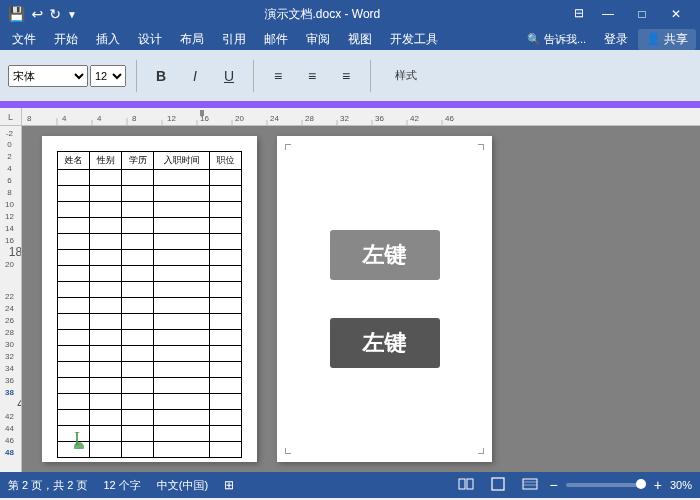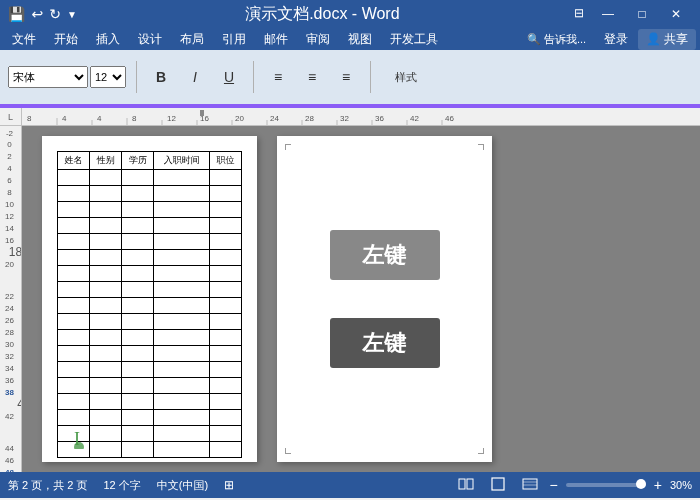--- a/index.html
+++ b/index.html
@@ -264,21 +264,21 @@
 <body>
 
 <div class="title-bar">
   <div class="title-bar-left">
     <span style="font-size:14px; cursor:pointer;">💾</span>
     <span style="font-size:14px; cursor:pointer;">↩</span>
     <span style="font-size:14px; cursor:pointer;">↻</span>
     <span style="font-size:10px; cursor:pointer;">▼</span>
   </div>
   <div class="title-center">
-    <span style="color:white; font-size:16px;">演示文档.docx - Word</span>
+    <span style="color:white; font-size:12px;">演示文档.docx - Word</span>
   </div>
   <div class="title-bar-controls">
     <span style="font-size:12px; color:white; cursor:pointer; padding:2px 6px;">⊟</span>
     <button class="title-btn">—</button>
     <button class="title-btn">□</button>
     <button class="title-btn close">✕</button>
   </div>
 </div>
 
 <div class="menu-bar">
@@ -294,21 +294,21 @@
   <span class="menu-item">开发工具</span>
   <span style="flex:1"></span>
   <span class="menu-item" style="font-size:11px;">🔍 告诉我...</span>
   <span class="menu-item">登录</span>
   <span class="menu-item" style="background:rgba(255,255,255,0.15); border-radius:3px; display:flex; align-items:center; gap:3px;">
     <span>👤</span>
     <span>共享</span>
   </span>
 </div>
 
-<div class="toolbar" style="height:58px; background:#dce6f1; border-bottom:4px solid #8b5cf6; display:flex; align-items:center; padding:0 8px; gap:6px;">
+<div class="toolbar" style="height:58px; background:#dce6f1; border-bottom:7px solid #8b5cf6; display:flex; align-items:center; padding:0 8px; gap:6px;">
 
   <div class="toolbar-group">
     <select style="width:80px; font-size:11px; height:22px;">
       <option>宋体</option>
     </select>
     <select style="width:36px; font-size:11px; height:22px;">
       <option>12</option>
     </select>
   </div>
   <div class="tb-sep"></div>
@@ -384,21 +384,21 @@
       <div class="ruler-v-mark" style="height:12px; color:#555; font-size:8px; justify-content:center;">24</div>
       <div class="ruler-v-mark" style="height:12px; color:#555; font-size:8px; justify-content:center;">26</div>
       <div class="ruler-v-mark" style="height:12px; color:#555; font-size:8px; justify-content:center;">28</div>
       <div class="ruler-v-mark" style="height:12px; color:#555; font-size:8px; justify-content:center;">30</div>
       <div class="ruler-v-mark" style="height:12px; color:#555; font-size:8px; justify-content:center;">32</div>
       <div class="ruler-v-mark" style="height:12px; color:#555; font-size:8px; justify-content:center;">34</div>
       <div class="ruler-v-mark" style="height:12px; color:#555; font-size:8px; justify-content:center;">36</div>
       <div class="ruler-v-mark" style="height:12px; color:#555; font-size:8px; justify-content:center; font-weight:bold; color:#2b579a;">38</div>
       <div class="ruler-v-mark" style="height:12px; color:#555; font-size:12px; justify-content:center;padding-left:24px;">40</div>
       <div class="ruler-v-mark" style="height:12px; color:#555; font-size:8px; justify-content:center;">42</div>
-      <div class="ruler-v-mark" style="height:12px; color:#555; font-size:8px; justify-content:center;margin-top:20px;">44</div>
+      <div class="ruler-v-mark" style="height:12px; color:#555; font-size:8px; justify-content:center;">44</div>
       <div class="ruler-v-mark" style="height:12px; color:#555; font-size:8px; justify-content:center;">46</div>
       <div class="ruler-v-mark" style="height:12px; color:#2b579a; font-size:8px; justify-content:center; font-weight:bold;">48</div>
     </div>
   </div>
 
   <div class="doc-area">
 
     <div class="page" style="width:215px; min-height:310px;">
       <table class="doc-table">
         <thead>

